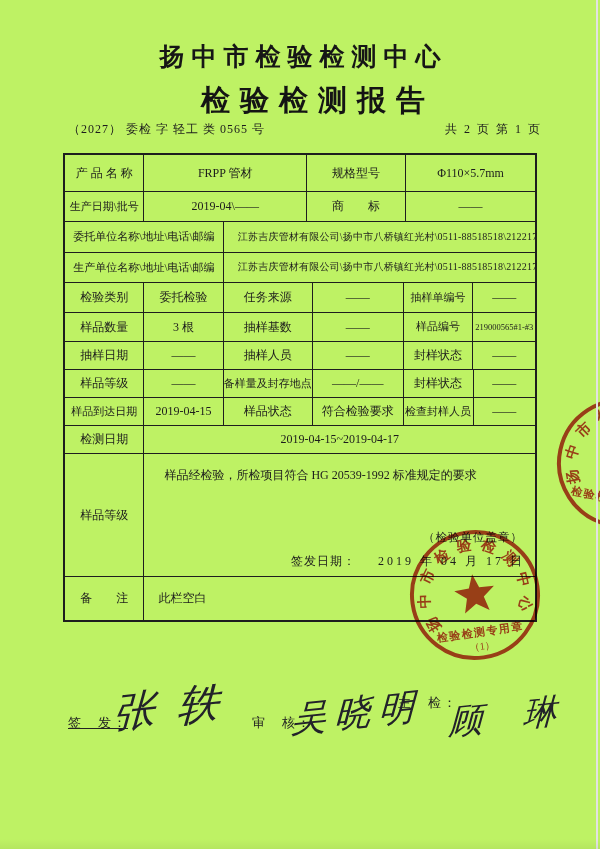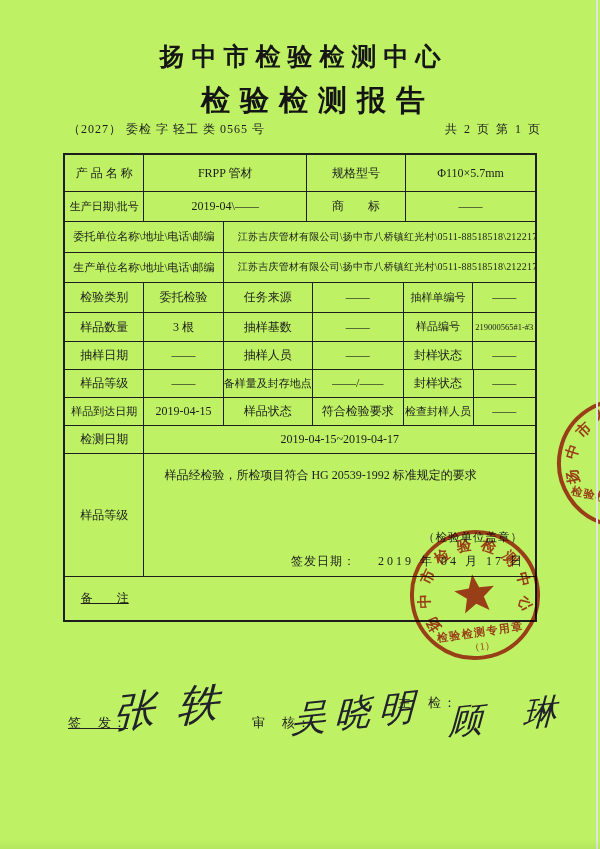--- a/index.html
+++ b/index.html
@@ -25,21 +25,21 @@
   }
   .ref-no   { position:absolute; top:121px; left:68px;  font-size:12px; letter-spacing:1px; }
   .page-info{ position:absolute; top:121px; right:58px; font-size:12px; letter-spacing:2px; }
 
   
   .rpt-table {
     position:absolute; left:63px; top:153px; width:474px;
     border:2px solid #1e1e1e; background:transparent;
   }
   .trow { display:flex; border-bottom:1.5px solid #1e1e1e; }
-  .trow:last-child { border-bottom:none;text-decoration:underline; }
+  .trow:last-child { border-bottom:none; }
   .cell {
     border-right:1.5px solid #1e1e1e;
     display:flex; align-items:center; justify-content:center;
     text-align:center; font-size:12px; line-height:1.25;
     padding:1px 2px; white-space:nowrap; overflow:visible;
   }
   .cell:last-child { border-right:none; }
   .cell.left { justify-content:flex-start; text-align:right; padding-left:14px; }
   .f11 { font-size:11px; }
   .f10 { font-size:10px; letter-spacing:.2px; }
@@ -180,20 +180,21 @@
         <div class="conclusion-text">样品经检验，所检项目符合 HG 20539-1992 标准规定的要求</div>
         <div class="seal-note">（检验单位盖章）</div>
         <div class="issue-line">
           <span>签发日期：</span><span class="date">2019 年 04 月 17 日</span>
         </div>
       </div>
     </div>
 
     <div class="trow h43">
       <div class="cell cL">备　　注</div>
+      <div class="cell cR left">此栏空白</div>
     </div>
 
   </div>
 
   <div class="sig-label lab-1">签　发：</div>
   <div class="sig sig-1">张轶</div>
   <div class="sig-label lab-2">审　核：</div>
   <div class="sig sig-2">吴晓明</div>
   <div class="sig-label lab-3">主　检：</div>
   <div class="sig sig-3">顾 琳</div>

